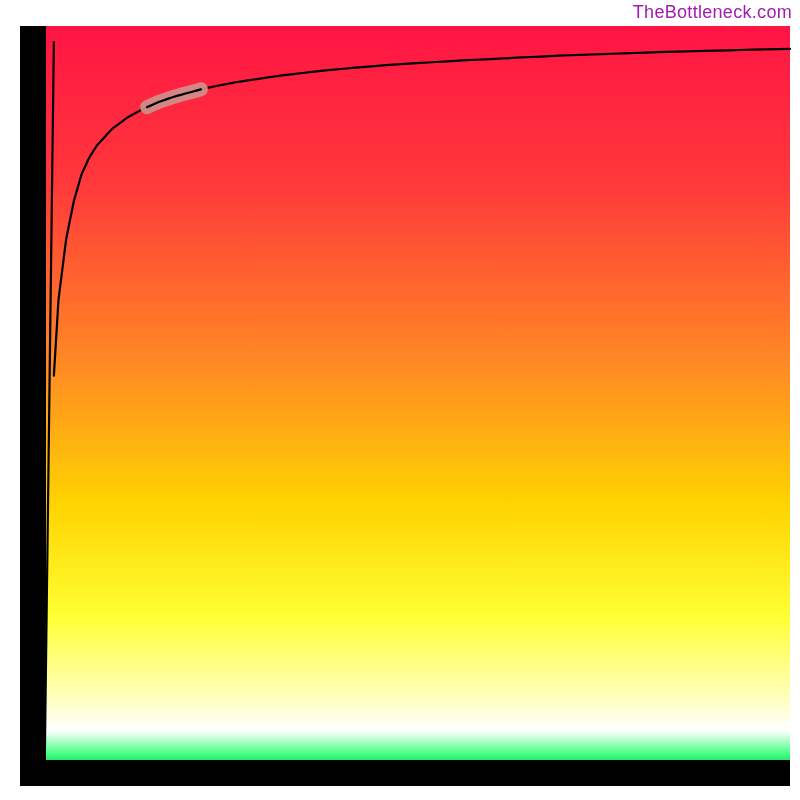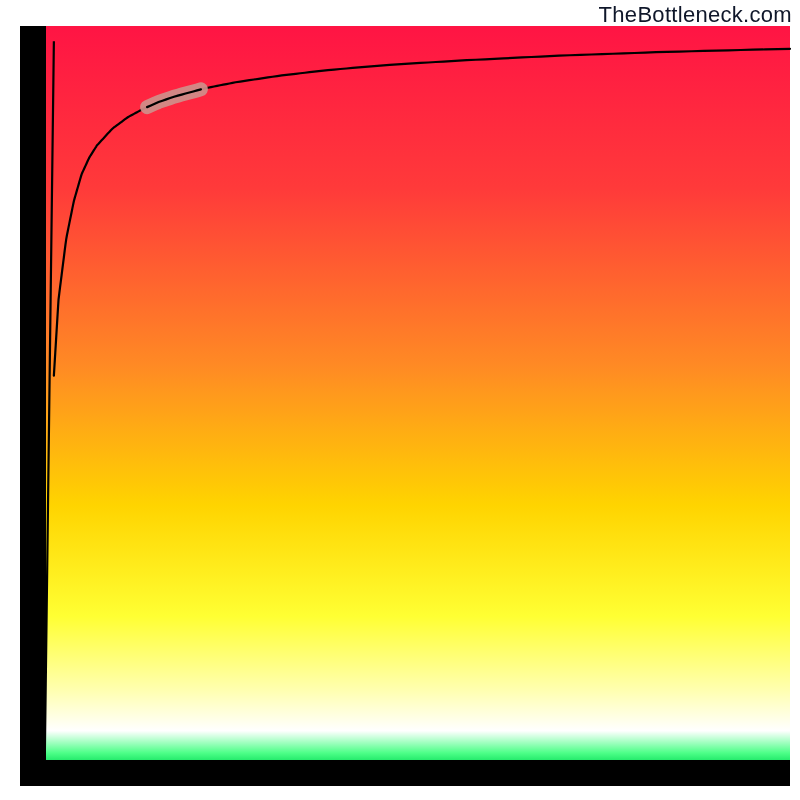--- a/index.html
+++ b/index.html
@@ -13,23 +13,23 @@
   }
   .stage {
     position: relative;
     width: 800px;
     height: 800px;
   }
   .watermark {
     position: absolute;
     top: 2px;
     right: 8px;
-    font-size: 22px;
+    font-size: 18px;
     font-weight: 500;
-    color: #0f172a;
+    color: #a21caf;
     letter-spacing: 0.3px;
     user-select: none;
   }
   .plot-wrap {
     position: absolute;
     left: 0;
     top: 0;
   }
 </style>
 </head>

